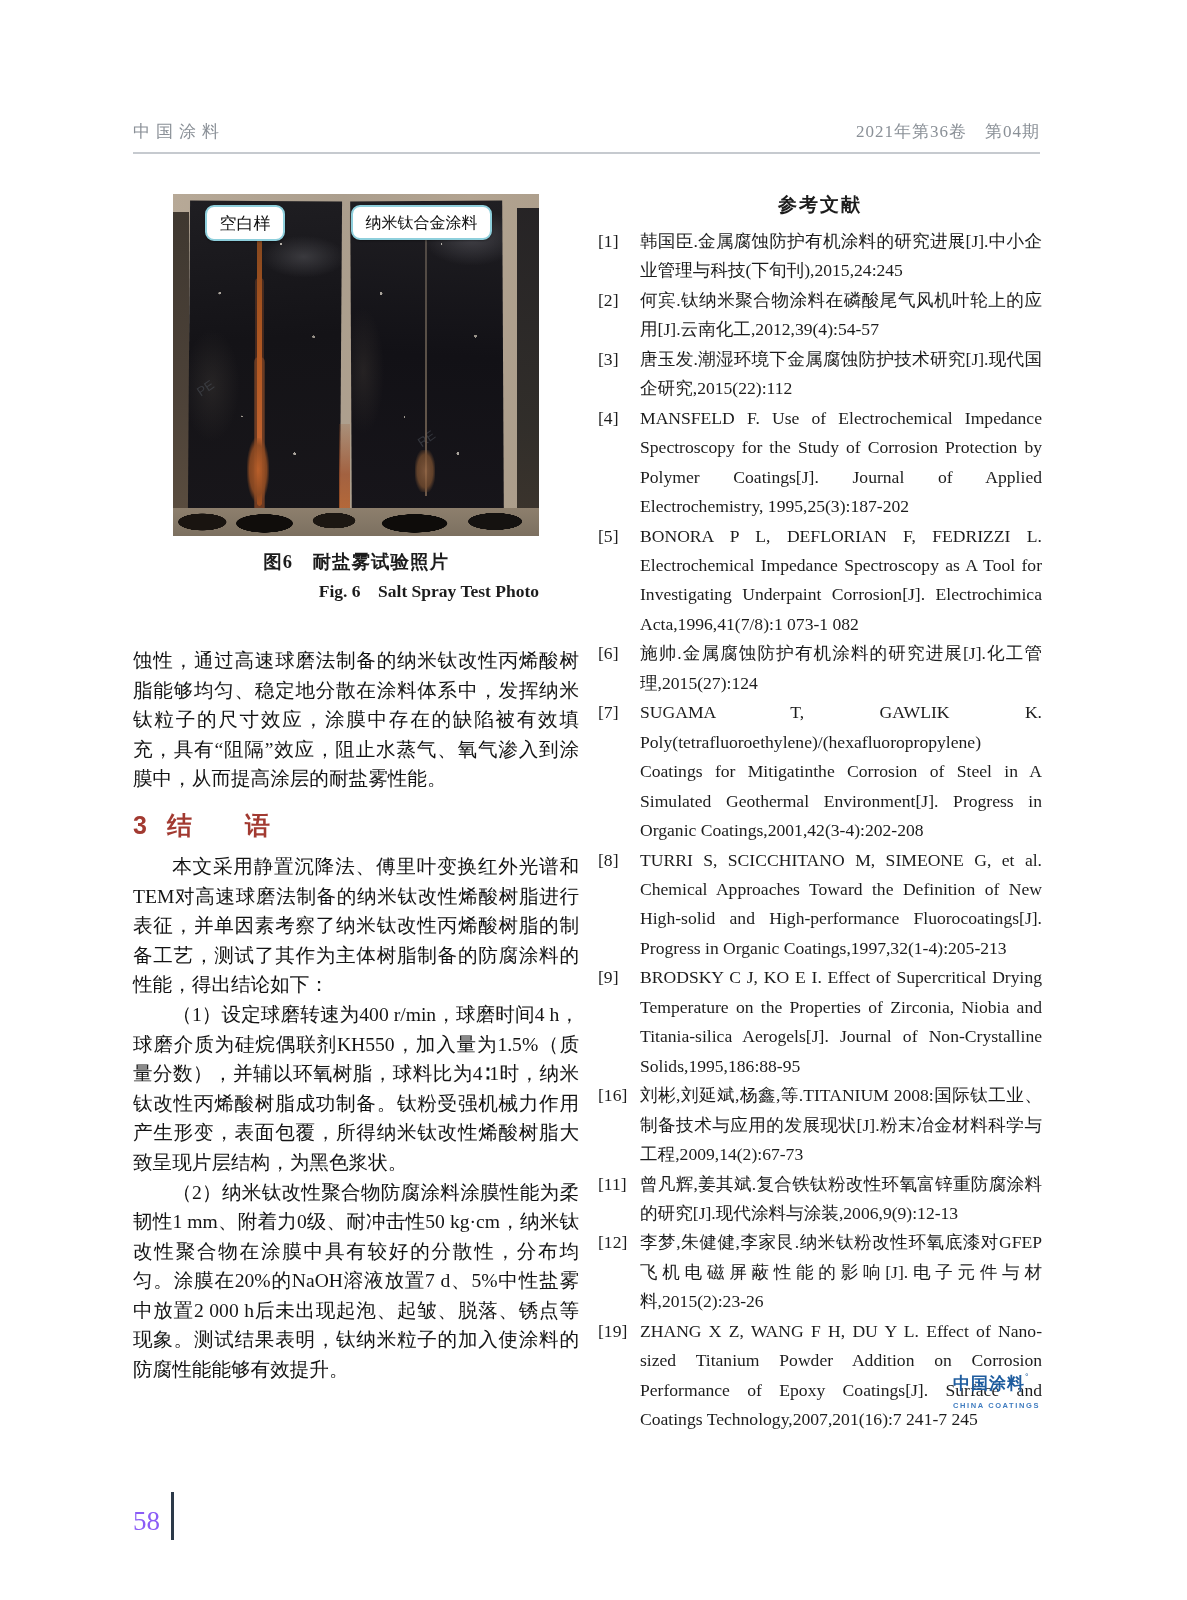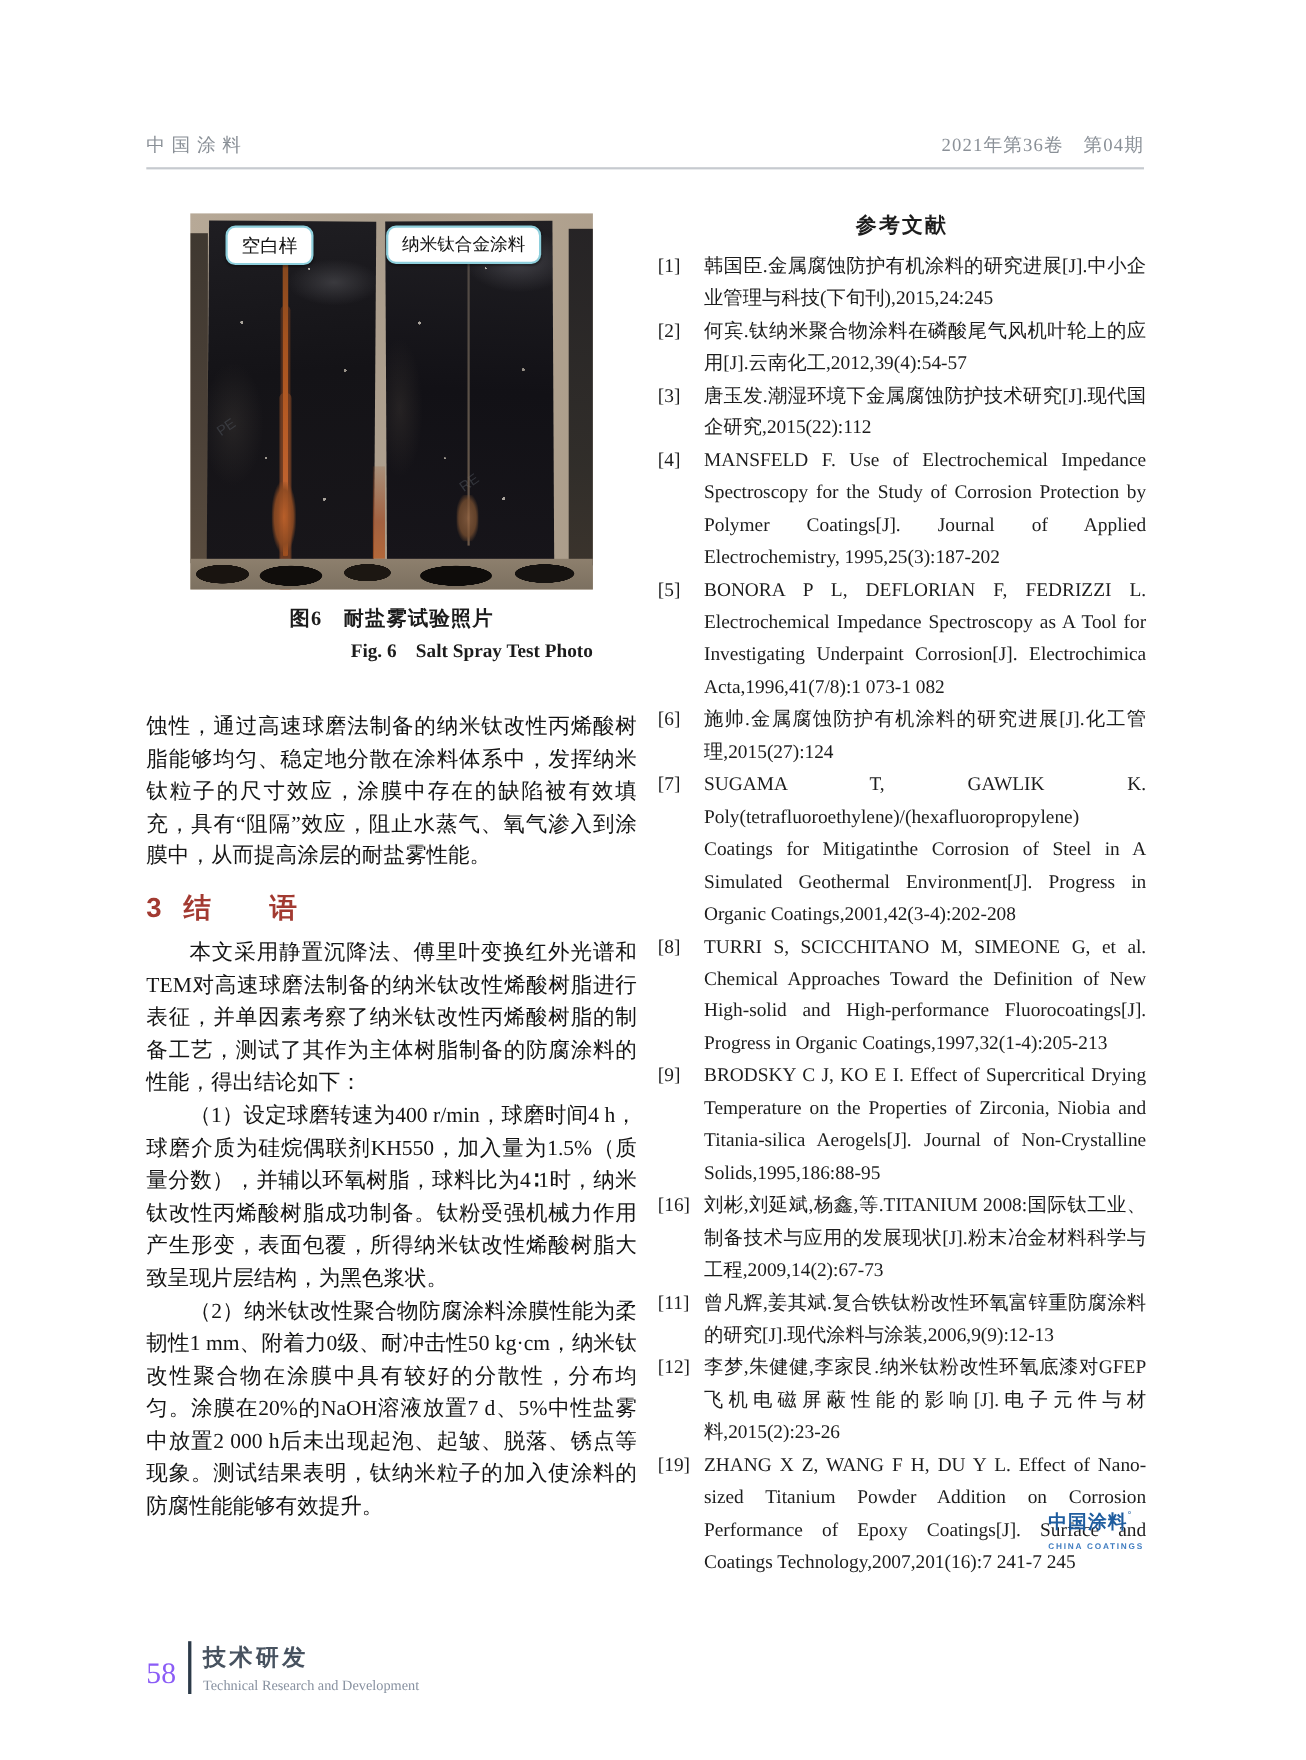--- a/index.html
+++ b/index.html
@@ -272,19 +272,15 @@
   <div class="logo">
     <div>
       <span class="logo-zh">中国涂料</span><span class="logo-mark">°</span>
     </div>
     <div class="logo-en">CHINA COATINGS</div>
   </div>
 
   <div class="footer">
     <span class="page-number">58</span>
     <span class="footer-divider"></span>
-    <span>
-      <div class="footer-section-zh">技术研发</div>
-      <div class="footer-section-en">Technical Research and Development</div>
-    </span>
   </div>
 
 </div>
 
 </body></html>

